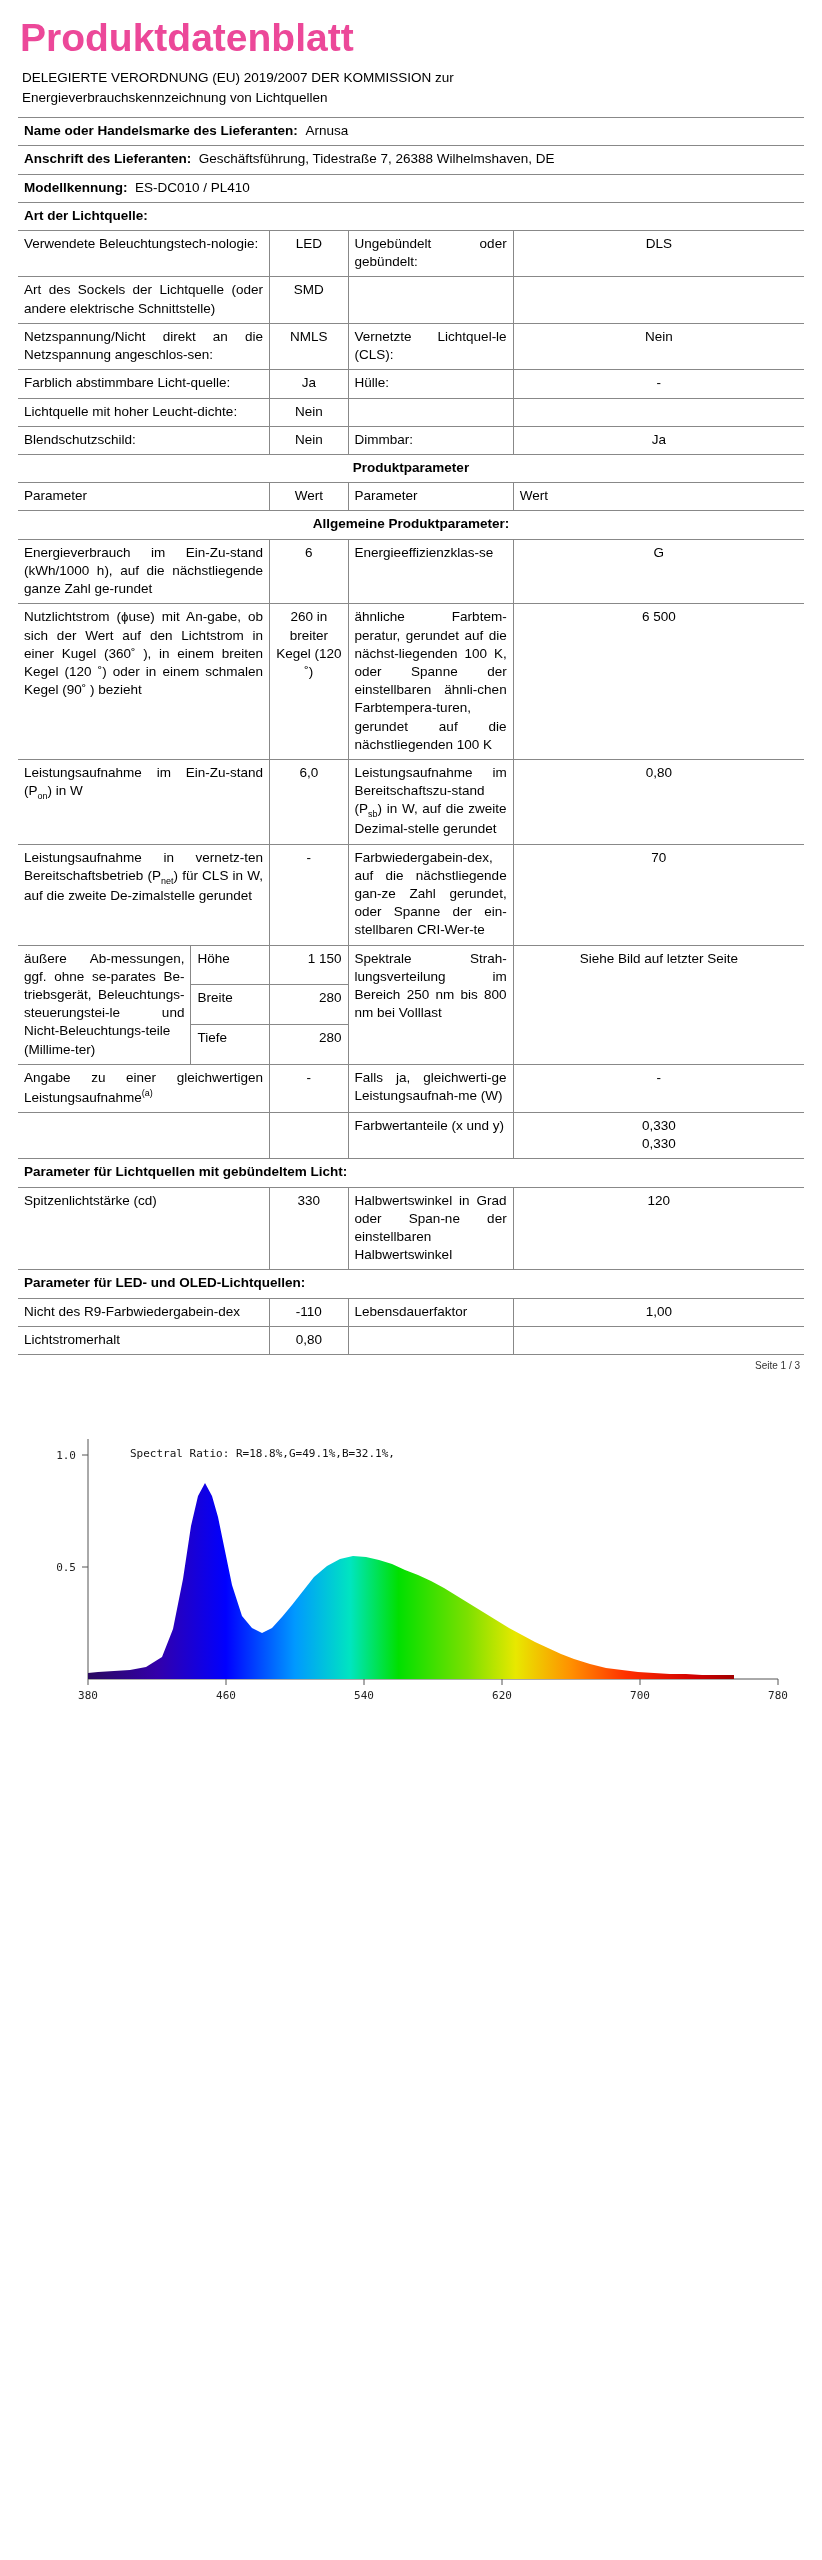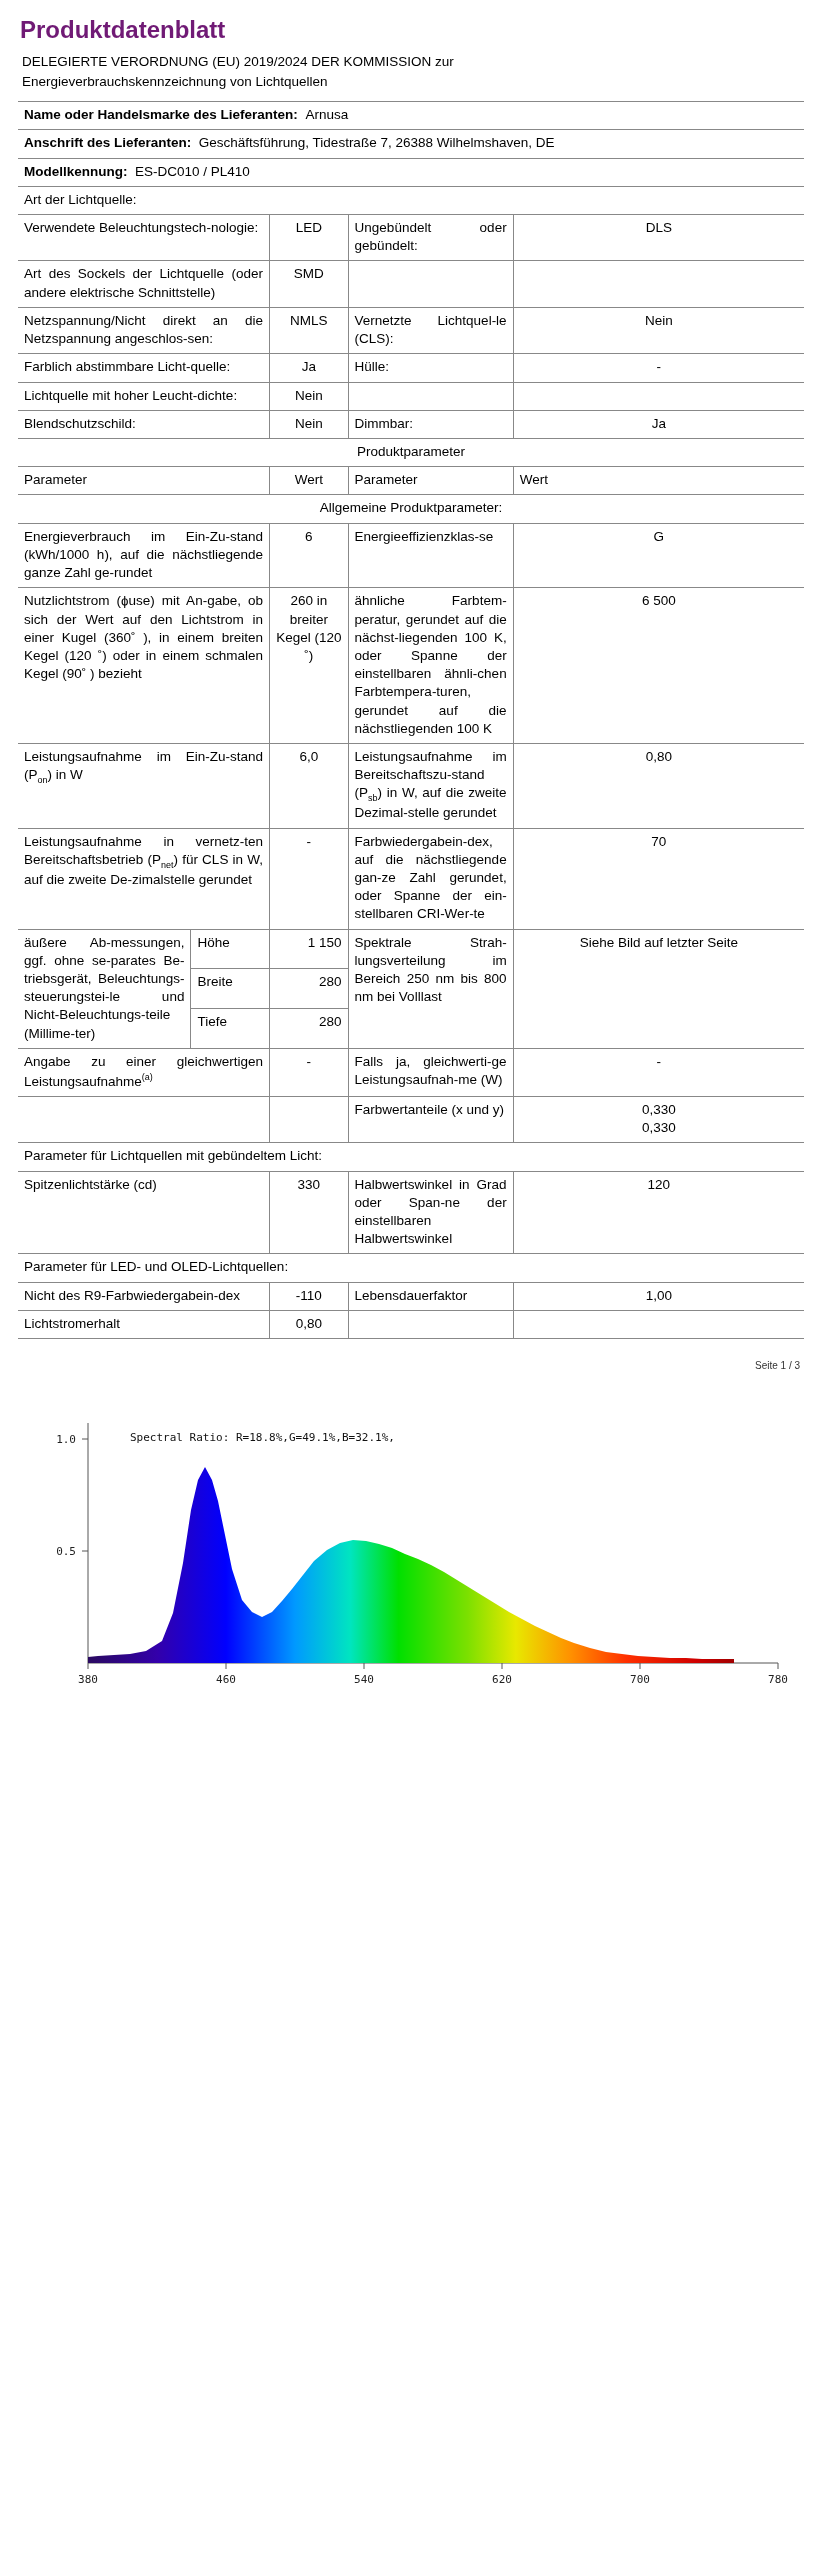--- a/index.html
+++ b/index.html
@@ -13,22 +13,22 @@
     color: #000000;
   }
   .page {
     width: 822px;
     min-height: 2560px;
     position: relative;
     box-sizing: border-box;
     padding: 14px 18px 10px 18px;
   }
   .title {
-    color: #701a75;
-    font-size: 24px;
+    color: #ec4899;
+    font-size: 39px;
     font-weight: bold;
     letter-spacing: 0px;
     margin: 2px 0 8px 2px;
   }
   .subtitle {
     font-size: 13.5px;
     line-height: 1.45;
     margin: 0 0 10px 4px;
     max-width: 600px;
   }
@@ -48,21 +48,21 @@
   .nb-right { border-right: none !important; }
   .center { text-align: center; }
   .right { text-align: right; }
   .bold { font-weight: bold; }
   .just {
     text-align: justify;
     text-align-last: left;
     hyphens: manual;
   }
   .sec {
-    font-weight: normal;
+    font-weight: bold;
     margin-left: 24px;
   }
   .pagenum {
     position: absolute;
     right: 22px;
     top: 1360px;
     font-size: 10px;
     color: #333;
   }
   .footnotes {
@@ -79,21 +79,21 @@
   svg.chart { display: block; }
   sub { font-size: 9px; }
   sup { font-size: 9px; }
 </style>
 </head>
 <body>
 
 <div class="page">
 
   <div class="title">Produktdatenblatt</div>
-  <div class="subtitle">DELEGIERTE VERORDNUNG (EU) 2019/2024 DER KOMMISSION zur Energieverbrauchskennzeichnung von Lichtquellen</div>
+  <div class="subtitle">DELEGIERTE VERORDNUNG (EU) 2019/2007 DER KOMMISSION zur Energieverbrauchskennzeichnung von Lichtquellen</div>
 
   <table class="doc">
     <colgroup>
       <col style="width:22%">
       <col style="width:10%">
       <col style="width:10%">
       <col style="width:21%">
       <col style="width:16%">
       <col style="width:21%">
     </colgroup>

